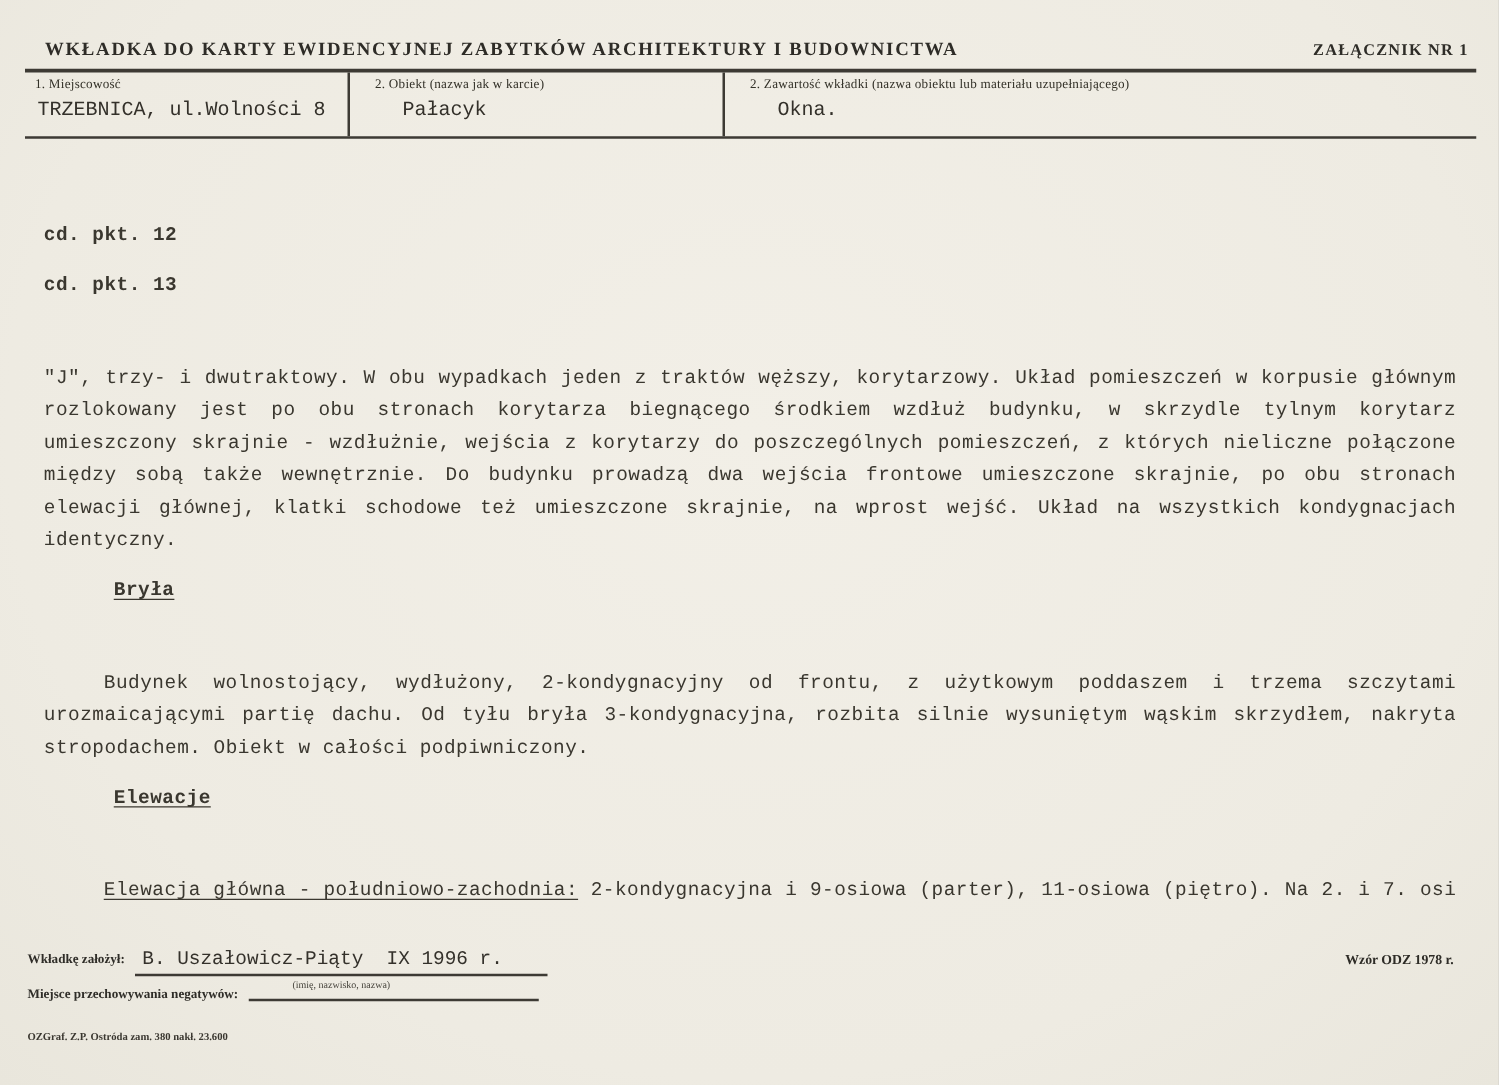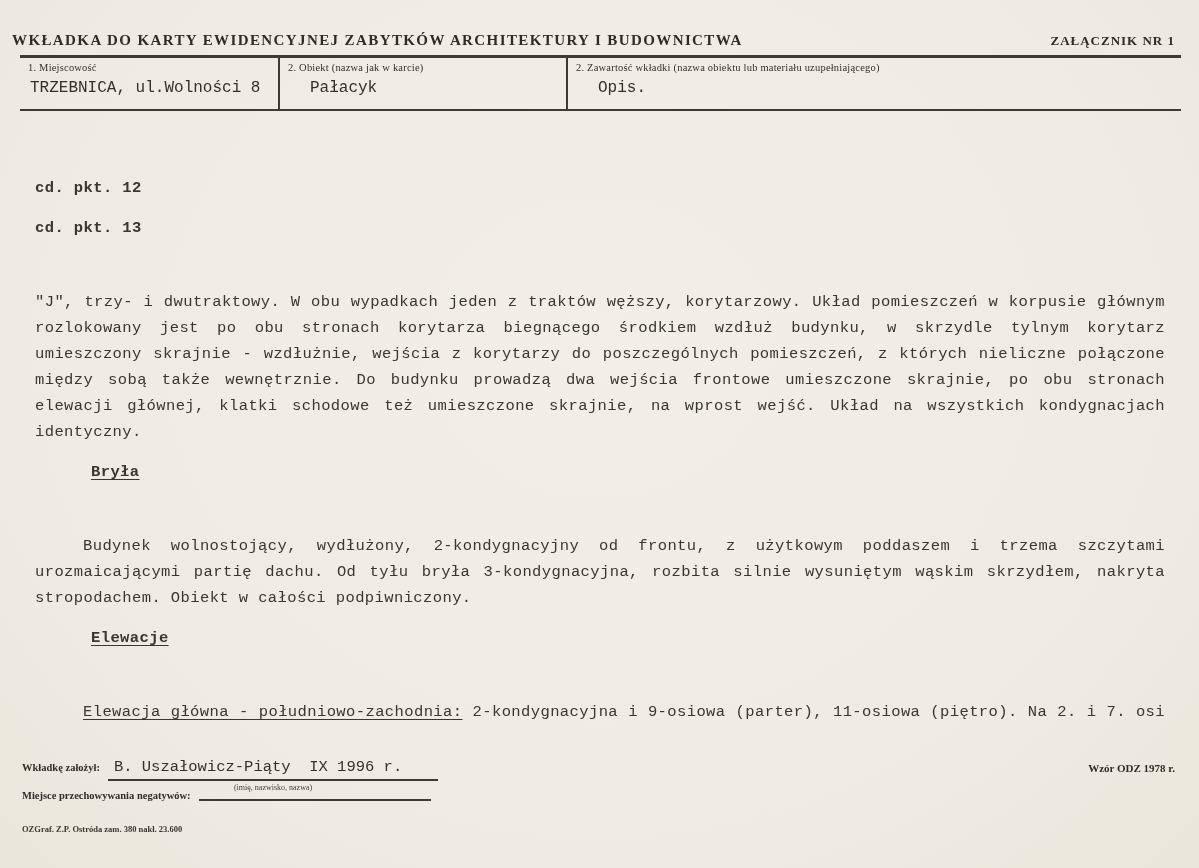--- a/index.html
+++ b/index.html
@@ -9,36 +9,37 @@
     width:1199px; height:868px;
     margin:0 auto;
     background:#f0ede4;
     background-image: radial-gradient(ellipse at 50% 40%, #f2efe7 0%, #eeebe2 70%, #e9e6dc 100%);
     font-family:"Liberation Mono", monospace;
     color:#37342e;
     overflow:hidden;
   }
   
   .header {
-    display:flex; justify-content:space-between; align-items:center;
-    padding:32px 24px 6px 12px;
+    display:flex; justify-content:space-between; align-items:flex-start;
+    padding:32px 24px 6px 36px;
   }
   .doc-title {
     font-family:"Liberation Serif", serif;
     font-size:15px; font-weight:bold; letter-spacing:1.4px; color:#2e2c27;
   }
   .attachment {
     font-family:"Liberation Serif", serif;
     font-size:13px; font-weight:bold; letter-spacing:1px; color:#2e2c27;
   }
   .header-rule { border-top:3px solid #3d3a34; margin:0 18px 0 20px; }
   
   .form-table {
     display:flex; margin:0 18px 0 20px;
     border-bottom:2px solid #3d3a34;
+    gap:12px;
   }
   .form-cell { padding:4px 8px 12px 8px; border-right:2px solid #3d3a34; }
   .cell-1 { width:260px; }
   .cell-2 { width:288px; }
   .cell-3 { flex:1; border-right:none; }
   .cell-label {
     font-family:"Liberation Serif", serif;
     font-size:10.5px; color:#333128; letter-spacing:0.2px;
   }
   .cell-value { font-size:16px; margin-top:6px; padding-left:2px; color:#33302a; }
@@ -51,21 +52,21 @@
     text-align:justify; color:#3a372f;margin-top:48px;
   }
   .heading-line { font-weight:bold; }
   .gap { margin-top:14px; }
   .subheading { padding-left:56px; font-weight:bold; }
   .underlined { text-decoration:underline; text-underline-offset:3px; }
   .indent { text-indent:48px; }
   
   .footer { position:absolute; left:0; right:0; bottom:0; height:112px; }
   .founder-row {
-    position:absolute; left:22px; right:24px; top:2px;
+    position:absolute; left:22px; right:36px; top:2px;
     display:flex; align-items:flex-start;
   }
   .small-label {
     font-family:"Liberation Serif", serif;
     font-size:10.5px; font-weight:bold; color:#2f2d28; padding-top:4px;
   }
   .founder-box { display:inline-flex; flex-direction:column; margin-left:8px;justify-content:flex-end; }
   .founder-value {
     font-size:15.5px; color:#34312b;
     border-bottom:2px solid #3d3a34;
@@ -106,21 +107,21 @@
     <div class="form-cell cell-1">
       <div class="cell-label">1. Miejscowość</div>
       <div class="cell-value">TRZEBNICA, ul.Wolności 8</div>
     </div>
     <div class="form-cell cell-2">
       <div class="cell-label">2. Obiekt (nazwa jak w karcie)</div>
       <div class="cell-value">Pałacyk</div>
     </div>
     <div class="form-cell cell-3">
       <div class="cell-label">2. Zawartość wkładki (nazwa obiektu lub materiału uzupełniającego)</div>
-      <div class="cell-value">Opis.</div>
+      <div class="cell-value">Okna.</div>
     </div>
   </div>
 
   <div class="bodytext">
     <p class="para heading-line">cd. pkt. 12</p>
 
     <p class="para heading-line gap">cd. pkt. 13</p>
     <p class="para">"J", trzy- i dwutraktowy. W obu wypadkach jeden z traktów węższy, korytarzowy. Układ pomieszczeń w korpusie głównym rozlokowany jest po obu stronach korytarza biegnącego środkiem wzdłuż budynku, w skrzydle tylnym korytarz umieszczony skrajnie - wzdłużnie, wejścia z korytarzy do poszczególnych pomieszczeń, z których nieliczne połączone między sobą także wewnętrznie. Do budynku prowadzą dwa wejścia frontowe umieszczone skrajnie, po obu stronach elewacji głównej, klatki schodowe też umieszczone skrajnie, na wprost wejść. Układ na wszystkich kondygnacjach identyczny.</p>
 
     <p class="para subheading gap"><span class="underlined">Bryła</span></p>

